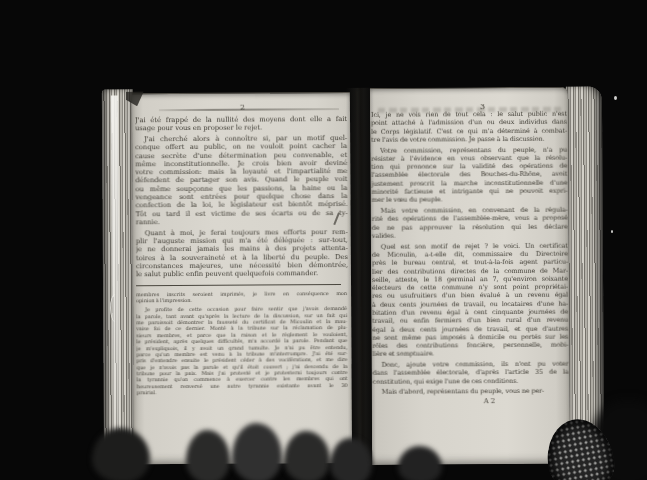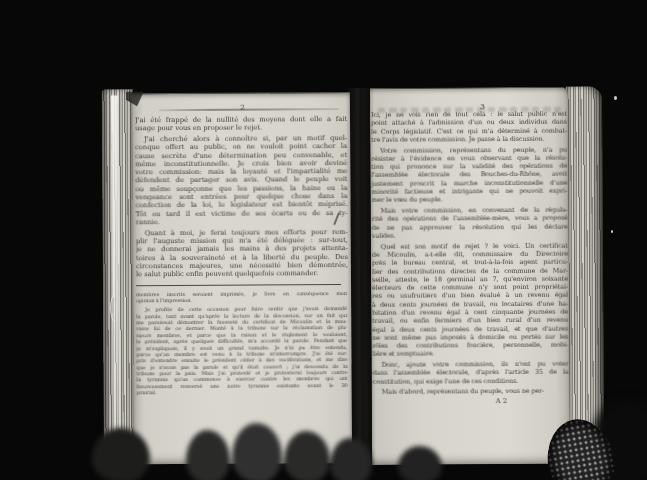--- a/index.html
+++ b/index.html
@@ -52,21 +52,21 @@
 
   .pageno{position:absolute;font-size:8px;color:#3a372f;filter:blur(.2px);}
   #pn-left{top:9px;left:108px;}
   #pn-right{top:14px;left:110px;}
   #smudge{position:absolute;top:15px;left:27px;width:180px;height:2px;filter:blur(.5px);
     background:linear-gradient(90deg,rgba(90,87,79,.15),rgba(74,71,64,.55) 30%,rgba(74,71,64,.5) 55%,rgba(90,87,79,.2));}
   #ghost-3{position:absolute;top:19px;left:8px;width:184px;height:5px;opacity:.28;filter:blur(1.1px);
     background:repeating-linear-gradient(90deg,#6b685f 0 7px,transparent 7px 11px,#6b685f 11px 19px,transparent 19px 22px);}
   #pen-mark{position:absolute;left:233px;top:124px;width:1.5px;height:13px;background:rgba(55,52,46,.65);
     transform:rotate(22deg);filter:blur(.3px);}
-  #sig-mark{position:absolute;top:309px;left:124px;font-size:6.8px;filter:blur(.2px);}
+  #sig-mark{position:absolute;top:309px;left:112px;font-size:6.8px;filter:blur(.2px);}
 
   
   .finger{position:absolute;border-radius:48% 52% 46% 54%/58% 56% 44% 42%;filter:blur(2.5px);}
   #thumb-edge-left{left:92px;top:428px;width:58px;height:55px;background:#1d1d1c;}
   #finger-1{left:186px;top:430px;width:44px;height:54px;background:#2a2a29;}
   #finger-2{left:232px;top:423px;width:50px;height:60px;background:#303030;}
   #finger-3{left:284px;top:431px;width:46px;height:52px;background:#2a2a29;}
   #finger-4{left:330px;top:438px;width:42px;height:48px;background:#262626;}
   #finger-5{left:398px;top:446px;width:44px;height:38px;background:#222;}
   #hand-shadow{position:absolute;left:592px;top:400px;width:72px;height:88px;background:#0b0b0b;

